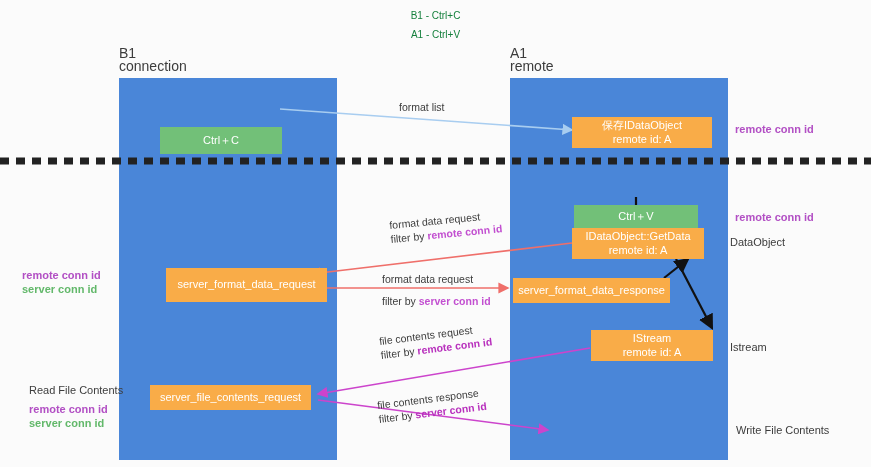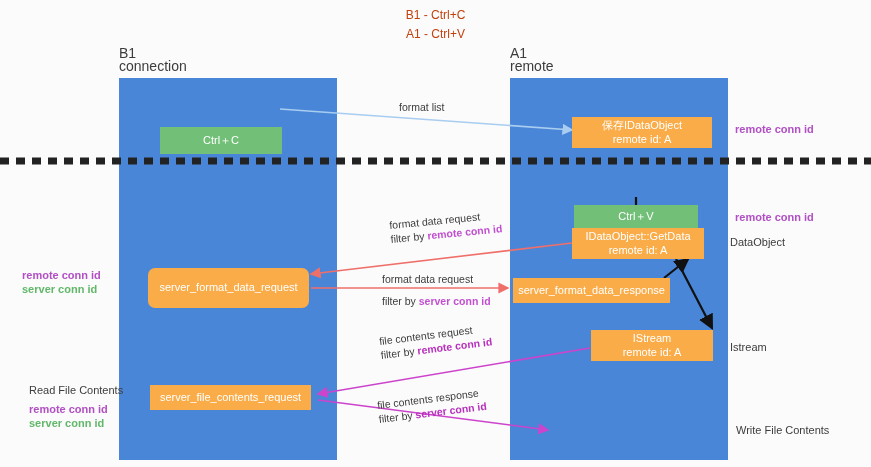--- a/index.html
+++ b/index.html
@@ -28,22 +28,22 @@
     color: #3c3c3c;
     line-height: 13px;
     white-space: pre-line;
   }
   .title-block {
     position: absolute;
     left: 0;
     right: 0;
     top: 6px;
     text-align: center;
-    font-size: 12px;
-    color: #c2410c;
+    font-size: 10px;
+    color: #15803d;
     line-height: 19px;
     white-space: pre-line;
   }
   .node {
     position: absolute;
     box-sizing: border-box;
     display: flex;
     flex-direction: column;
     align-items: center;
     justify-content: center;
@@ -146,21 +146,21 @@
   <div class="node green" style="left:160px; top:95px; width:122px; height:27px;">Ctrl＋C</div>
 
   <div class="node orange" style="left:572px; top:117px; width:140px; height:31px;">保存IDataObject
 remote id: A</div>
 
   <div class="node green" style="left:574px; top:173px; width:124px; height:24px;">Ctrl＋V</div>
 
   <div class="node orange" style="left:572px; top:228px; width:132px; height:31px;">IDataObject::GetData
 remote id: A</div>
 
-  <div class="node orange" style="left:148px; top:268px; width:161px; height:40px;border-radius:7px;">server_format_data_request</div>
+  <div class="node orange" style="left:166px; top:268px; width:161px; height:34px;">server_format_data_request</div>
 
   <div class="node orange" style="left:513px; top:278px; width:157px; height:25px;">server_format_data_response</div>
 
   <div class="node orange" style="left:591px; top:330px; width:122px; height:31px;">IStream
 remote id: A</div>
 
   <div class="node orange" style="left:150px; top:385px; width:161px; height:25px;">server_file_contents_request</div>
 
 
   <div class="edgelabel" style="left:399px; top:100px;">format list</div>

